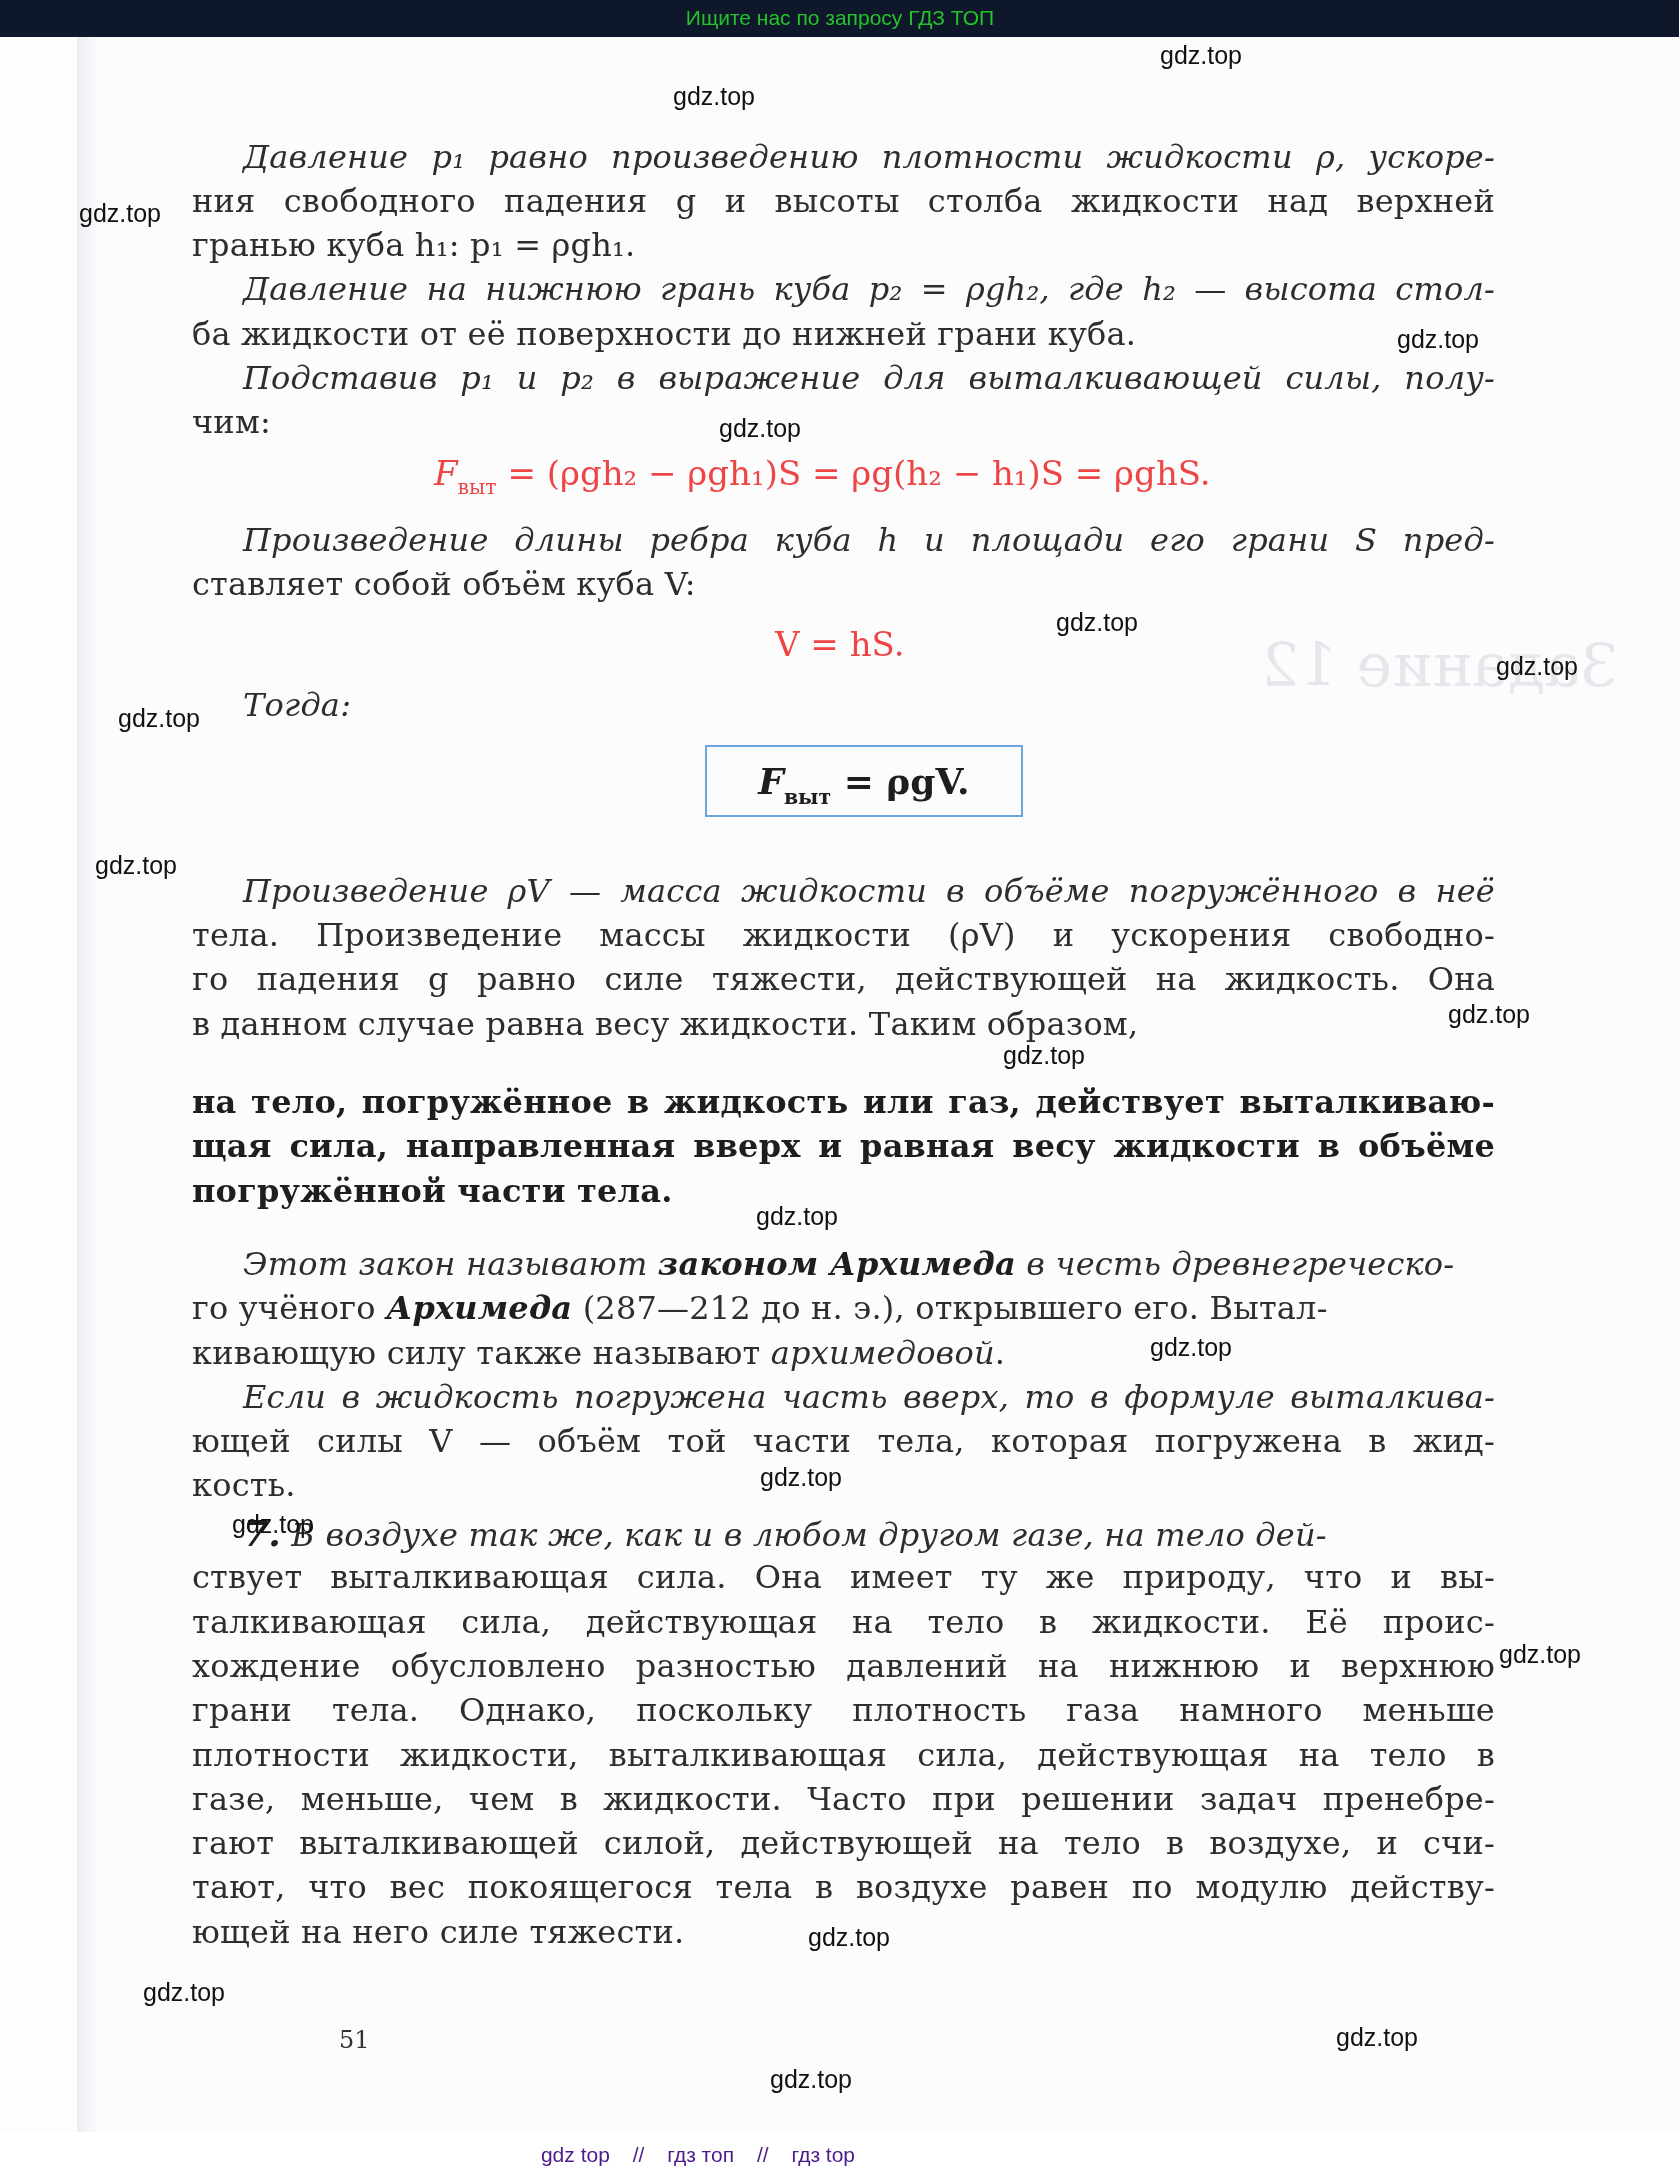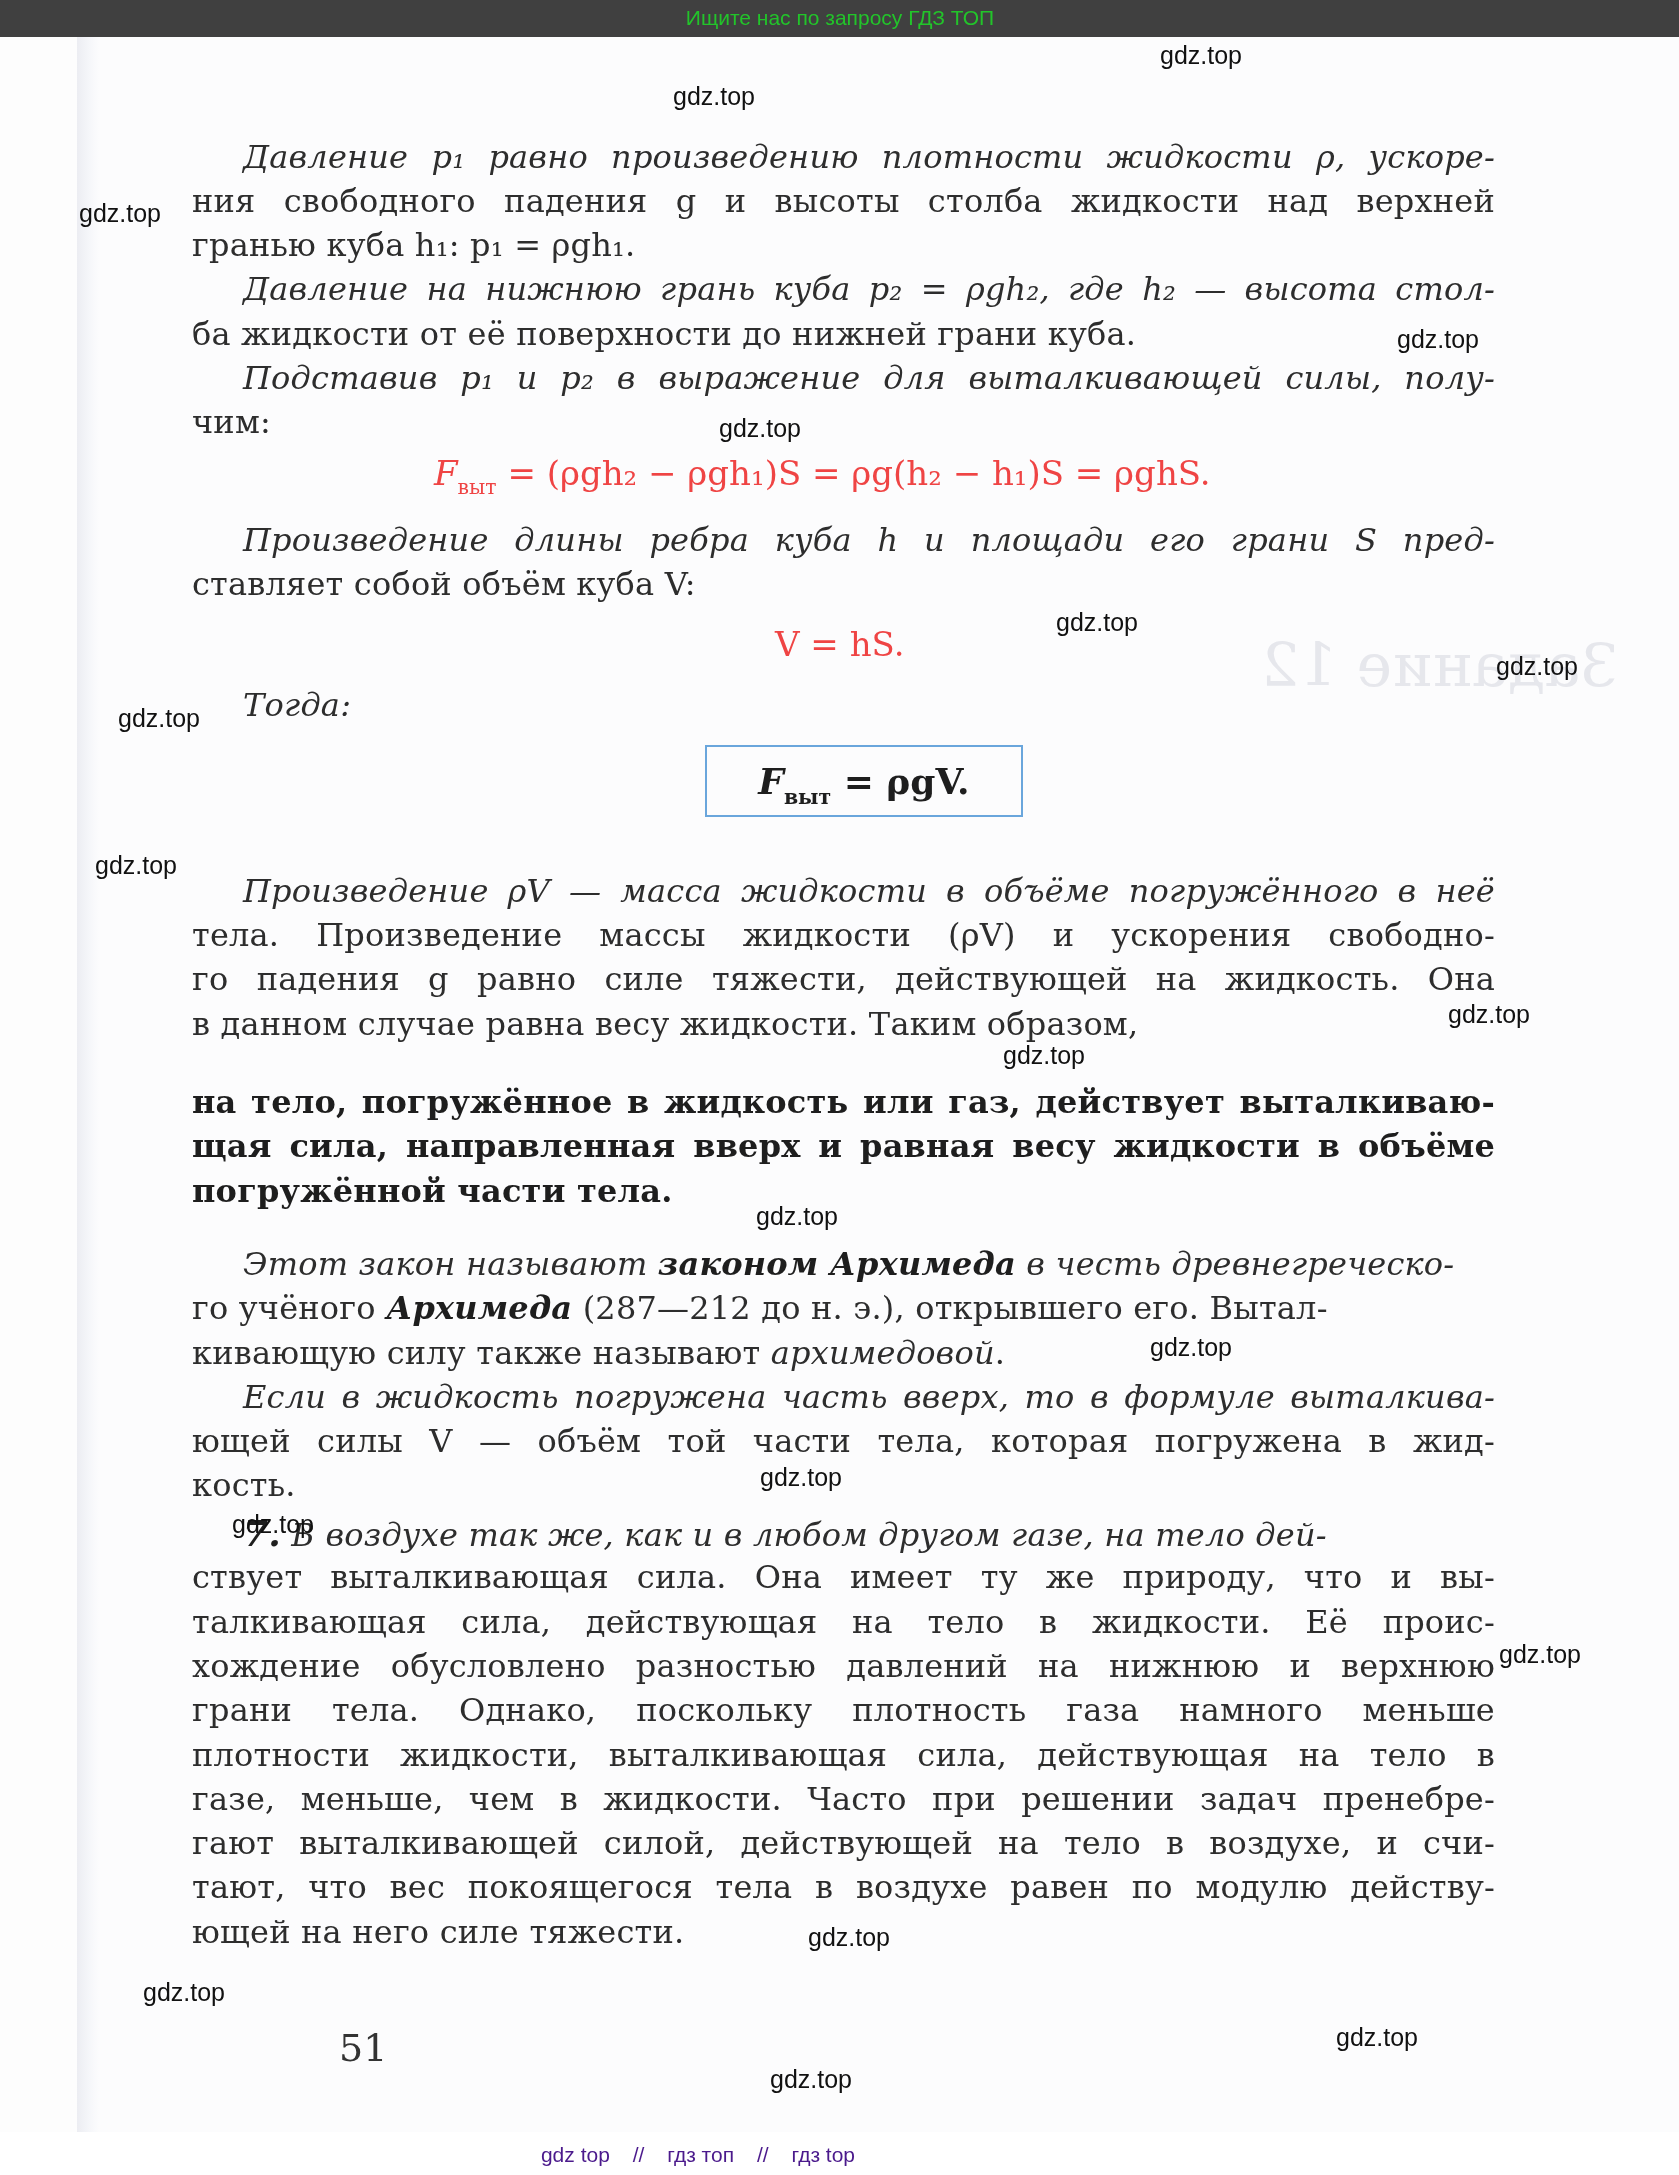--- a/index.html
+++ b/index.html
@@ -5,21 +5,21 @@
   html, body { margin: 0; padding: 0; }
   body {
     width: 1680px; height: 2176px; position: relative; overflow: hidden;
     background: #ffffff;
     font-family: "DejaVu Serif", "Liberation Serif", serif;
   }
   .banner {
     position: absolute; left: 0; top: 0; width: 1680px; height: 37px;
     text-align: center; line-height: 36px;
     font-family: "Liberation Sans", sans-serif; font-size: 21px; color: #22c42a;
-    background: #404040;
+    background: #0f172a;
   }
   .page {
     position: absolute; left: 0; top: 37px; width: 1680px; height: 2095px;
     background: #fcfcfd;
   }
   .page-shadow {
     position: absolute; left: 77px; top: 37px; width: 22px; height: 2095px;
     background: linear-gradient(to right, #ecedf2, #f6f7fa 60%, #fcfcfd);
   }
   .page-shadow2 {
@@ -56,21 +56,21 @@
   .box .sub { font-size: 20.4px; vertical-align: -10.2px; font-weight: bold; }
   .bleed {
     position: absolute; color: #e6e7ec; font-size: 60px; white-space: nowrap;
     transform: scaleX(-1);
   }
   .wm {
     position: absolute; font-family: "Liberation Sans", sans-serif;
     font-size: 25px; color: #111111; white-space: nowrap;
   }
   .pagenum {
-    position: absolute; left: 339px; top: 2026px; font-size: 38px; color: #333;
+    position: absolute; left: 339px; top: 2026px; font-size: 24px; color: #333;
   }
 </style>
 </head>
 <body>
 
 <div class="banner">Ищите нас по запросу ГДЗ ТОП</div>
 
 <div class="page"></div>
 <div class="page-shadow2"></div>
 <div class="page-shadow"></div>

